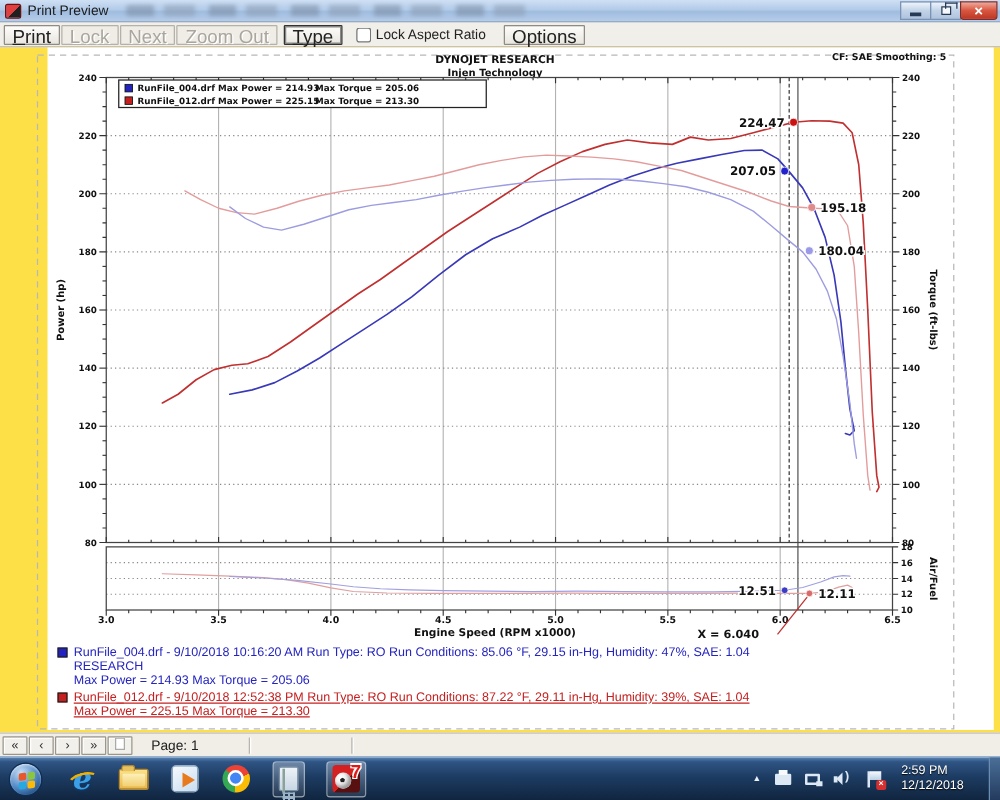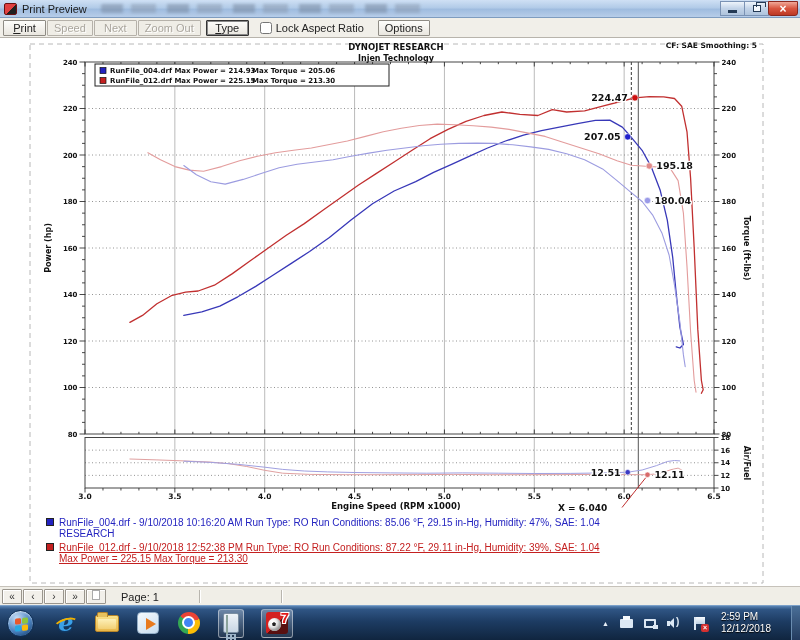--- a/index.html
+++ b/index.html
@@ -20,32 +20,32 @@
     display:flex; align-items:center; justify-content:center; margin-left:-1px; }
   .wbtn.close { width:30px; background:linear-gradient(#f0a898,#d85540 50%,#bc3824); border-color:#8a2820;
     color:#fff; font-weight:bold; font-size:12px; border-radius:0 0 3px 3px; }
   .g-min { width:9px; height:3px; background:#243a55; margin-top:6px; }
   .g-restore { width:8px; height:7px; border:1px solid #243a55; background:#f4f8fc; position:relative; }
   .g-restore::before { content:''; position:absolute; left:2px; top:-4px; width:8px; height:4px; border:1px solid #243a55; border-bottom:none; }
 
   
   .toolbar { position:absolute; left:0; top:18px; width:800px; height:20px; background:#f1efe9;
     border-bottom:1px solid #b8b4ac; display:flex; align-items:center; padding-left:3px; }
-  .tbtn { height:16px; min-width:43px; padding:0 6px; margin-right:1px; font-size:11px; color:#222;
+  .tbtn { height:16px; min-width:43px; padding:0 6px; margin-right:1px; font-size:15px; color:#222;
     background:linear-gradient(#fdfdfb,#e9e6df); border:1px solid #8e8b84; border-radius:1px; cursor:default;
     font-family:"Liberation Sans",sans-serif; }
   .tbtn.first::first-letter,.tbtn.default::first-letter { text-decoration:underline; }
   .tbtn:disabled { color:#aaa69e; text-shadow:1px 1px 0 #fff; border-color:#b5b1a9; background:#efede6; }
   .tbtn.default { border:1px solid #333; box-shadow:0 0 0 1px #888 inset; margin-left:4px; }
   .chk { display:flex; margin-left:10px; font-size:11px; color:#222; }
   .chk input { width:12px; height:12px; margin-right:4px; }
   .opt { margin-left:14px; }
 
   
-  .content { position:absolute; left:0; top:38px; width:800px; height:548px; background:#ffffff; }
+  .content { position:absolute; left:0; top:38px; width:800px; height:548px; background:#fde047; }
   .page { position:absolute; left:38px; top:0; width:757px; height:546px; background:#ffffff; }
   svg { position:absolute; left:0; top:0; pointer-events:none; }
   text { font-family:"DejaVu Sans",sans-serif; fill:#111; }
   .t7  { font-size:7px;  font-weight:bold; }
   .t75 { font-size:7.5px;font-weight:bold; }
   .t8  { font-size:8px;  font-weight:bold; }
   .t85 { font-size:8.5px;font-weight:bold; }
   .t9  { font-size:9px;  font-weight:bold; }
   .ann { font-size:9.5px;font-weight:bold; paint-order:stroke; stroke:#fff; stroke-width:2.5px; }
 
@@ -143,21 +143,21 @@
         </button>
       <button class="wbtn">
           <span class="g-restore"></span>
         </button>
       <button class="wbtn close">×</button>
     </div>
   </div>
 
   <div class="toolbar">
     <button class="tbtn first">Print</button>
-    <button class="tbtn" disabled="">Speed</button>
+    <button class="tbtn" disabled="">Lock</button>
     <button class="tbtn" disabled="">Next</button>
     <button class="tbtn" disabled="">Zoom Out</button>
     <button class="tbtn default">Type</button>
     <label class="chk">
       <input type="checkbox" style="">
       <span>Lock Aspect Ratio</span>
     </label>
     <button class="tbtn opt">Options</button>
   </div>
 
@@ -438,20 +438,21 @@
           <text x="654.5057142857142" y="440.24375" text-anchor="start" class="ann">12.11</text>
           <line x1="622" y1="469.5" x2="645.7085714285714" y2="439.74375" stroke="#c03030" stroke-width="1"></line>
         </g>
     </svg>
 
     <div class="runs">
       <div class="run-block run-blue">
         <span class="run-swatch" style="background:#2222c0"></span>
         <div>RunFile_004.drf - 9/10/2018 10:16:20 AM  Run Type: RO  Run Conditions: 85.06 °F, 29.15 in-Hg,  Humidity:  47%, SAE: 1.04</div>
         <div>RESEARCH</div>
+        <div>Max Power = 214.93  Max Torque = 205.06</div>
       </div>
       <div class="run-block run-red">
         <span class="run-swatch" style="background:#c42020"></span>
         <div>RunFile_012.drf - 9/10/2018 12:52:38 PM  Run Type: RO  Run Conditions: 87.22 °F, 29.11 in-Hg,  Humidity:  39%, SAE: 1.04</div>
         <div>Max Power = 225.15  Max Torque = 213.30</div>
       </div>
     </div>
   </div>
 
   <div class="statusbar">

